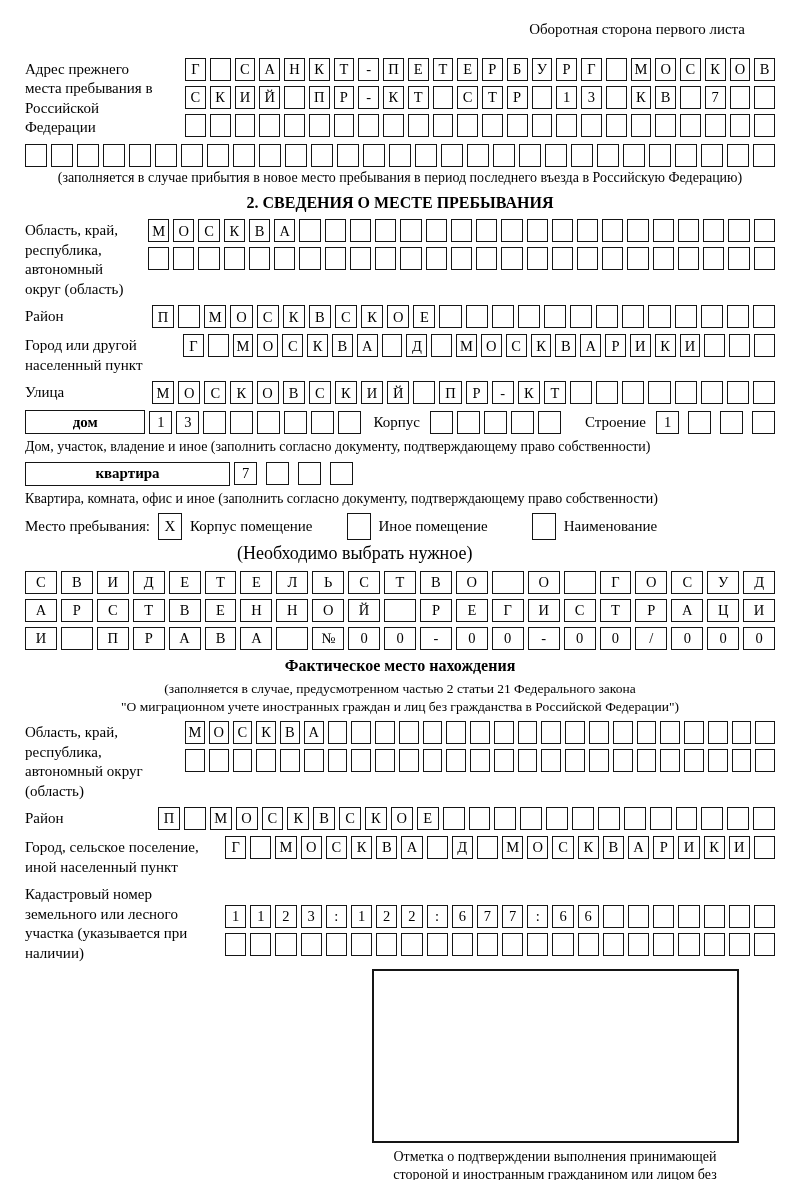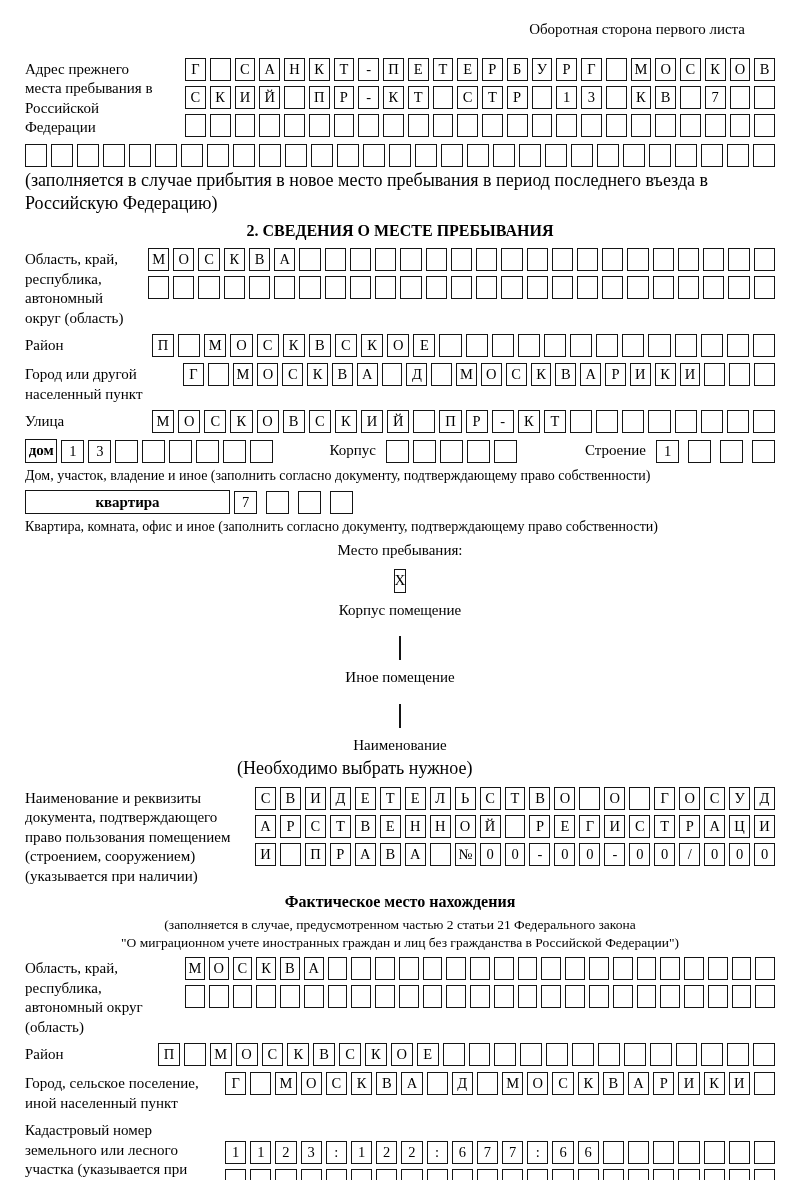--- a/index.html
+++ b/index.html
@@ -17,32 +17,32 @@
   .rows{flex:1 1 auto;display:flex;flex-direction:column;gap:5px;}
   .boxes{display:flex;gap:4px;flex:1 1 auto;}
   .cbox{
     flex:1 1 0;height:21px;border:1.5px solid #151515;background:#fff;
     display:flex;align-items:center;justify-content:center;
     font-size:14.5px;min-width:0;
   }
   .boxes.fixed{flex:0 0 auto;}
   .boxes.fixed .cbox{flex:0 0 21px;}
   .fullrow{margin:5px 0 2px 0;}
-  .note{font-size:18px;text-align:left;margin:1px 0 4px 0;}
+  .note{font-size:14px;text-align:center;margin:1px 0 4px 0;}
   .sec-title{font-weight:bold;text-align:center;font-size:16px;margin:6px 0 6px 0;}
   
   .inline-row{display:flex;align-items:center;gap:4px;margin-bottom:4px;}
   .widebox{
     border:1.5px solid #151515;height:22px;display:flex;align-items:center;
     justify-content:center;font-size:15px;font-weight:bold;
   }
-  .inline-label{padding:0 6px 0 8px;white-space:nowrap;margin-left:44px;}
+  .inline-label{padding:0 6px 0 8px;white-space:nowrap;}
   .small-note{font-size:14px;margin:0 0 5px 0;}
   
-  .stay-row{display:flex;align-items:center;gap:8px;margin:3px 0 2px 0;flex-direction:column;}
+  .stay-row{display:flex;align-items:center;gap:8px;margin:3px 0 2px 0;}
   .chk{
     flex:0 0 22px;height:25px;border:1.7px solid #151515;display:flex;
     align-items:center;justify-content:center;font-size:15px;
   }
   .stay-hint{font-size:18px;margin:0 0 6px 212px;}
   .opt-label{white-space:nowrap;}
   .sp1{width:18px;}.sp2{width:28px;}
   
   .fact-note{font-size:13.5px;text-align:center;margin:0;}
   
@@ -382,23 +382,20 @@
   <span class="sp1"></span>
   <span class="chk"></span>
   <span class="opt-label">Иное помещение</span>
   <span class="sp2"></span>
   <span class="chk"></span>
   <span class="opt-label">Наименование</span>
 </div>
 <div class="stay-hint">(Необходимо выбрать нужное)</div>
 
 <div class="fgroup">
-  <div class="flabel" style="width:230px">
-    <span class="inner" style="max-width:215px">Наименование и реквизиты документа, подтверждающего право пользования помещением (строением, сооружением) (указывается при наличии)</span>
-  </div>
   <div class="rows">
     <div class="boxes">
         <span class="cbox">С</span>
         <span class="cbox">В</span>
         <span class="cbox">И</span>
         <span class="cbox">Д</span>
         <span class="cbox">Е</span>
         <span class="cbox">Т</span>
         <span class="cbox">Е</span>
         <span class="cbox">Л</span>
@@ -645,16 +642,17 @@
         <span class="cbox"></span>
         <span class="cbox"></span>
         <span class="cbox"></span>
       </div>
   </div>
 </div>
 
 <div class="stamp-wrap">
   <div class="stamp-box"></div>
   <div class="stamp-caption">
+    <div>Отметка о подтверждении выполнения принимающей</div>
     <div>стороной и иностранным гражданином или лицом без</div>
 
   </div>
 </div>
 
 </body></html>

